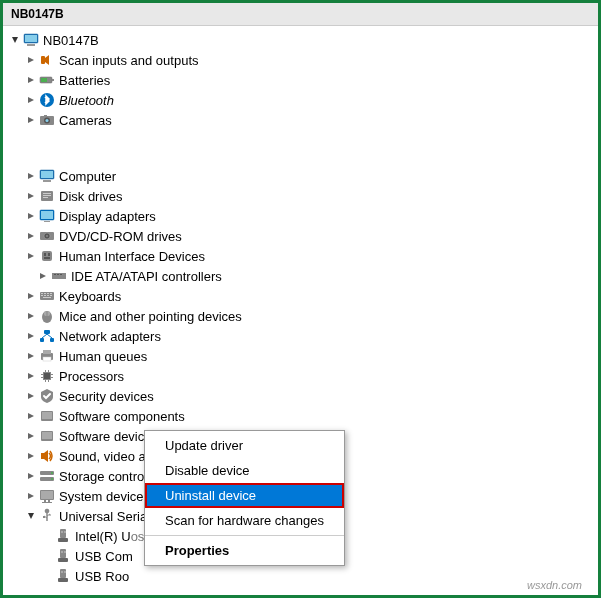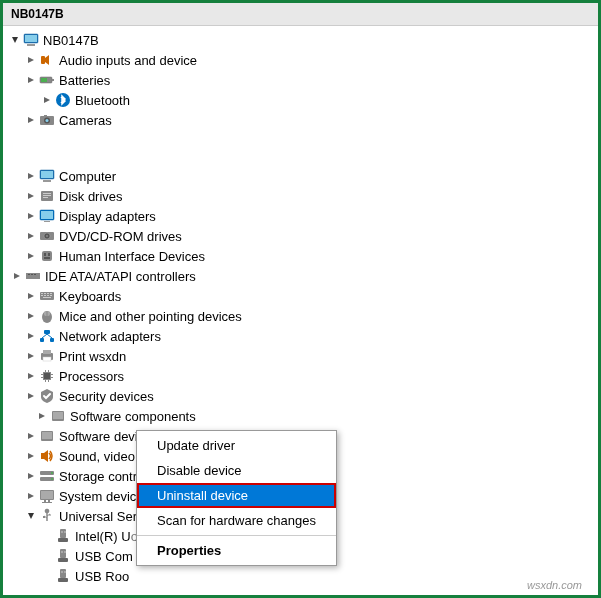--- a/index.html
+++ b/index.html
@@ -122,38 +122,38 @@
           <svg width="10" height="10" viewBox="0 0 10 10">
             <polygon points="2,2 8,5 2,8" fill="#666"></polygon>
           </svg>
         </span>
         <span class="item-icon">
           <svg width="16" height="16" viewBox="0 0 16 16">
             <rect x="2" y="4" width="4" height="8" rx="1" fill="#cc6600"></rect>
             <polygon points="6,6 10,3 10,13 6,10" fill="#cc6600"></polygon>
           </svg>
         </span>
-        <span class="item-label">Audio inputs and device</span>
+        <span class="item-label">Scan inputs and outputs</span>
       </div>
       <div class="tree-item" style="padding-left: 20px;">
         <span class="expand-icon">
           <svg width="10" height="10" viewBox="0 0 10 10">
             <polygon points="2,2 8,5 2,8" fill="#666"></polygon>
           </svg>
         </span>
         <span class="item-icon">
           <svg width="16" height="16" viewBox="0 0 16 16">
             <rect x="1" y="5" width="12" height="6" rx="1" fill="#888" stroke="#666" stroke-width="0.5"></rect>
             <rect x="13" y="7" width="2" height="2" fill="#888"></rect>
             <rect x="2" y="6" width="6" height="4" fill="#4caf50"></rect>
           </svg>
         </span>
         <span class="item-label">Batteries</span>
       </div>
-      <div class="tree-item" style="padding-left: 36px;">
+      <div class="tree-item" style="padding-left: 20px; font-style: italic;">
         <span class="expand-icon">
           <svg width="10" height="10" viewBox="0 0 10 10">
             <polygon points="2,2 8,5 2,8" fill="#666"></polygon>
           </svg>
         </span>
         <span class="item-icon">
           <svg width="16" height="16" viewBox="0 0 16 16">
             <circle cx="8" cy="8" r="7" fill="#0070c0"></circle>
             <path d="M6,5 L10,9 L7,12 L7,4 L10,7 L6,11" stroke="#fff" stroke-width="1.5" fill="none"></path>
           </svg>
@@ -246,21 +246,21 @@
         <span class="item-icon">
           <svg width="16" height="16" viewBox="0 0 16 16">
             <rect x="3" y="3" width="10" height="10" rx="2" fill="#888"></rect>
             <rect x="5" y="5" width="2" height="3" fill="#555"></rect>
             <rect x="9" y="5" width="2" height="3" fill="#555"></rect>
             <rect x="5" y="9" width="6" height="2" fill="#555"></rect>
           </svg>
         </span>
         <span class="item-label">Human Interface Devices</span>
       </div>
-      <div class="tree-item" style="padding-left: 6px;">
+      <div class="tree-item" style="padding-left: 32px;">
         <span class="expand-icon">
           <svg width="10" height="10" viewBox="0 0 10 10">
             <polygon points="2,2 8,5 2,8" fill="#666"></polygon>
           </svg>
         </span>
         <span class="item-icon">
           <svg width="16" height="16" viewBox="0 0 16 16">
             <rect x="1" y="5" width="14" height="6" fill="#888"></rect>
             <rect x="3" y="6" width="2" height="1" fill="#555"></rect>
             <rect x="6" y="6" width="2" height="1" fill="#555"></rect>
@@ -329,21 +329,21 @@
             <polygon points="2,2 8,5 2,8" fill="#666"></polygon>
           </svg>
         </span>
         <span class="item-icon">
           <svg width="16" height="16" viewBox="0 0 16 16">
             <rect x="2" y="5" width="12" height="7" rx="1" fill="#888"></rect>
             <rect x="4" y="2" width="8" height="4" fill="#aaa"></rect>
             <rect x="4" y="9" width="8" height="4" fill="#fff" stroke="#ccc" stroke-width="0.5"></rect>
           </svg>
         </span>
-        <span class="item-label">Print wsxdn</span>
+        <span class="item-label">Human queues</span>
       </div>
       <div class="tree-item" style="padding-left: 20px;">
         <span class="expand-icon">
           <svg width="10" height="10" viewBox="0 0 10 10">
             <polygon points="2,2 8,5 2,8" fill="#666"></polygon>
           </svg>
         </span>
         <span class="item-icon">
           <svg width="16" height="16" viewBox="0 0 16 16">
             <rect x="4" y="4" width="8" height="8" fill="#888"></rect>
@@ -367,21 +367,21 @@
           </svg>
         </span>
         <span class="item-icon">
           <svg width="16" height="16" viewBox="0 0 16 16">
             <path d="M8,1 L14,4 L14,9 C14,12 11,14 8,15 C5,14 2,12 2,9 L2,4 Z" fill="#888"></path>
             <path d="M5,8 L7,10 L11,6" stroke="#fff" stroke-width="2" fill="none" stroke-linecap="round"></path>
           </svg>
         </span>
         <span class="item-label">Security devices</span>
       </div>
-      <div class="tree-item" style="padding-left: 31px;">
+      <div class="tree-item" style="padding-left: 20px;">
         <span class="expand-icon">
           <svg width="10" height="10" viewBox="0 0 10 10">
             <polygon points="2,2 8,5 2,8" fill="#666"></polygon>
           </svg>
         </span>
         <span class="item-icon">
           <svg width="16" height="16" viewBox="0 0 16 16">
             <rect x="2" y="3" width="12" height="10" rx="1" fill="#888"></rect>
             <rect x="3" y="4" width="10" height="7" fill="#aaa"></rect>
             <rect x="5" y="12" width="6" height="1" fill="#888"></rect>
@@ -508,20 +508,20 @@
         </span>
         <span class="item-label">USB Roo</span>
       </div>
     </div>
 
   <div style="position:absolute;bottom:4px;right:16px;font-size:11px;color:#999;font-style:italic;">
     <span>wsxdn.com</span>
   </div>
 </div>
 
-<div class="context-menu" id="context-menu" style="display: block; position: absolute; top: 430px; left: 136px;">
+<div class="context-menu" id="context-menu" style="display: block; position: absolute; top: 430px; left: 144px;">
 <div class="context-menu-item">Update driver</div>
     <div class="context-menu-item">Disable device</div>
     <div class="context-menu-item highlighted">Uninstall device</div>
     <div class="context-menu-item">Scan for hardware changes</div>
     <div style="border-top: 1px solid rgb(204, 204, 204); margin: 2px 0px;"></div>
     <div class="context-menu-item bold-item">Properties</div>
   </div>
 
 </body></html>

